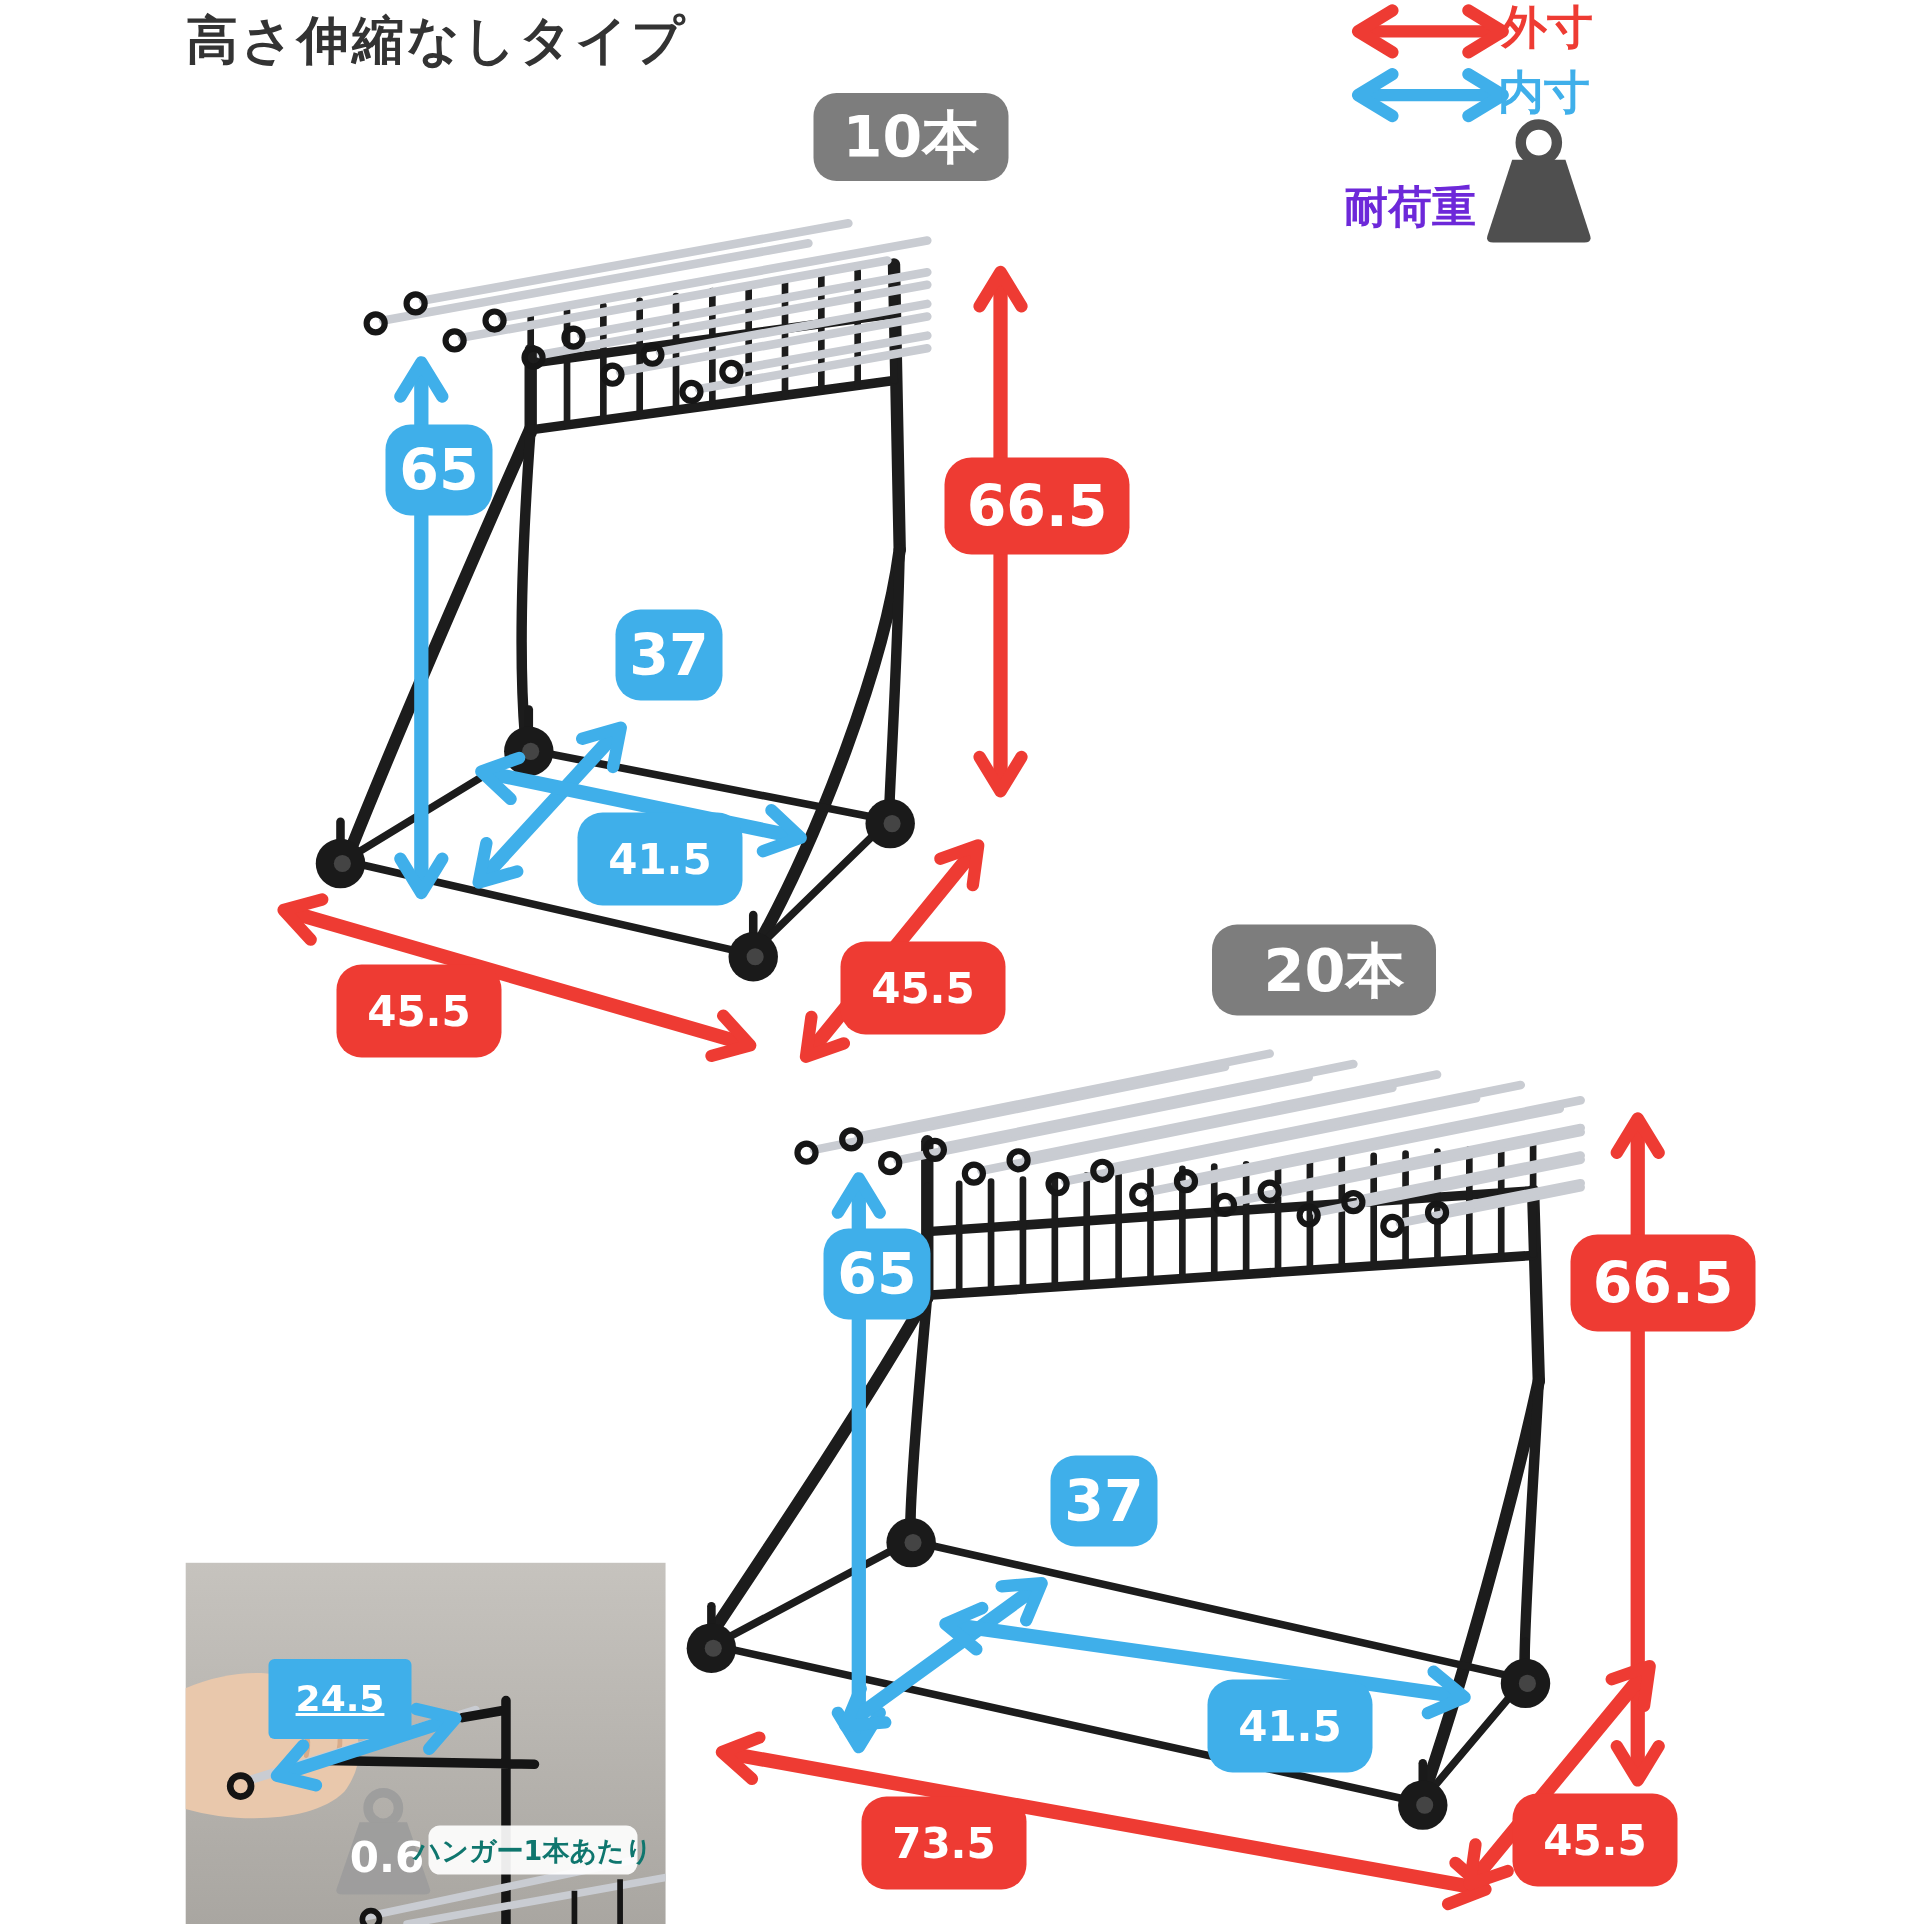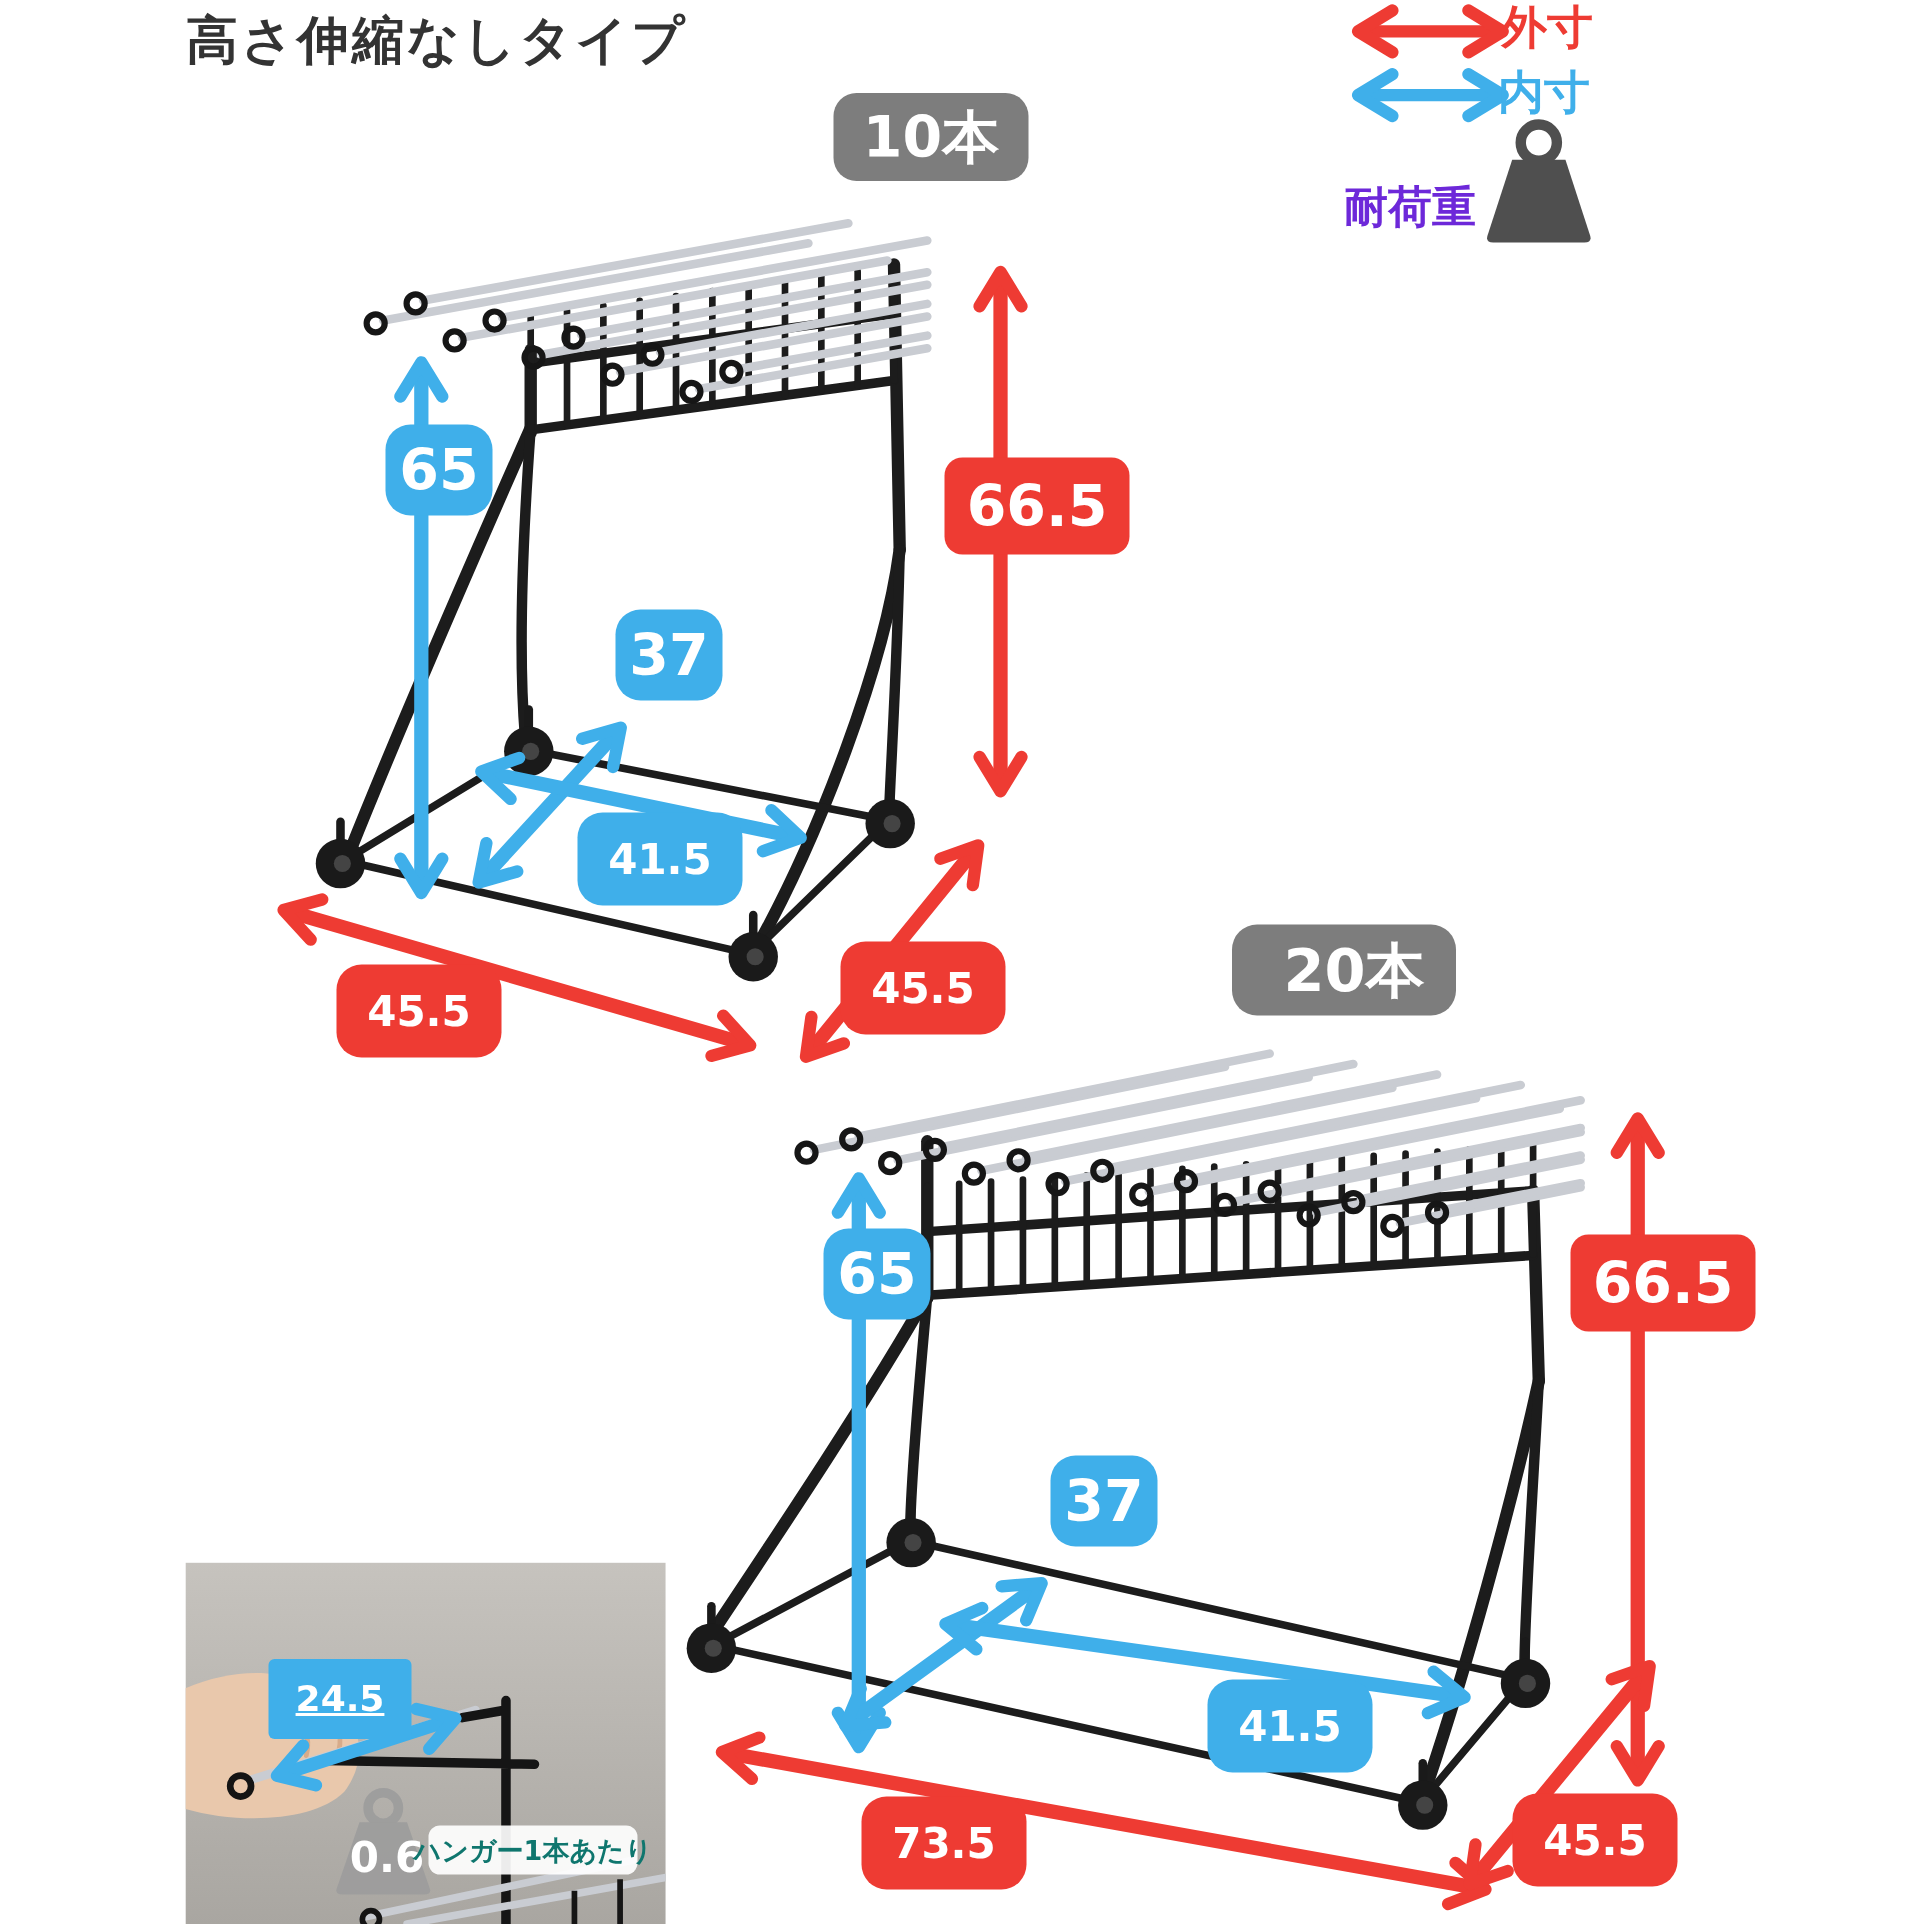--- a/index.html
+++ b/index.html
@@ -9,24 +9,24 @@
   .ctr{transform:translate(-50%,-50%);}
   .title{position:absolute;left:186px;top:5.7px;font-size:52px;font-weight:bold;color:#333;
          letter-spacing:2.9px;white-space:nowrap;}
   .legend-txt{position:absolute;font-weight:bold;white-space:nowrap;}
   .dim{position:absolute;transform:translate(-50%,-50%);display:flex;align-items:center;justify-content:center;
        color:#fff;font-weight:bold;line-height:1;white-space:nowrap;}
   .dim.blue{background:var(--blue);}
   .dim.red{background:var(--red);}
   .dim.sm{width:107px;height:91px;border-radius:25px;font-size:57px;margin-left:18px;}
   .dim.md{width:165px;height:93px;border-radius:25px;font-size:42px;margin-top:40px;}
-  .dim.lg{width:185px;height:97px;border-radius:18px;font-size:57px;}
+  .dim.lg{width:185px;height:97px;border-radius:27px;font-size:57px;}
   .dim.xs{width:143px;height:80px;border-radius:6px;font-size:36px;text-decoration:underline;}
   .badge{position:absolute;transform:translate(-50%,-50%);display:flex;align-items:center;justify-content:center;
-         background:var(--gray);color:#fff;font-weight:bold;line-height:1;margin-left:20px;}
+         background:var(--gray);color:#fff;font-weight:bold;line-height:1;}
   .note-badge{position:absolute;transform:translate(-50%,-50%);display:flex;align-items:center;justify-content:center;
          background:rgba(255,255,255,0.92);color:#0f766e;font-weight:bold;border-radius:11.4px;
          width:209px;height:49px;font-size:27px;white-space:nowrap;}
   .wval{position:absolute;transform:translate(-50%,-50%);color:#fff;font-weight:bold;font-size:42px;}
   svg{position:absolute;left:0;top:0;}
 </style>
 </head>
 <body>
 
 <div class="canvas">

